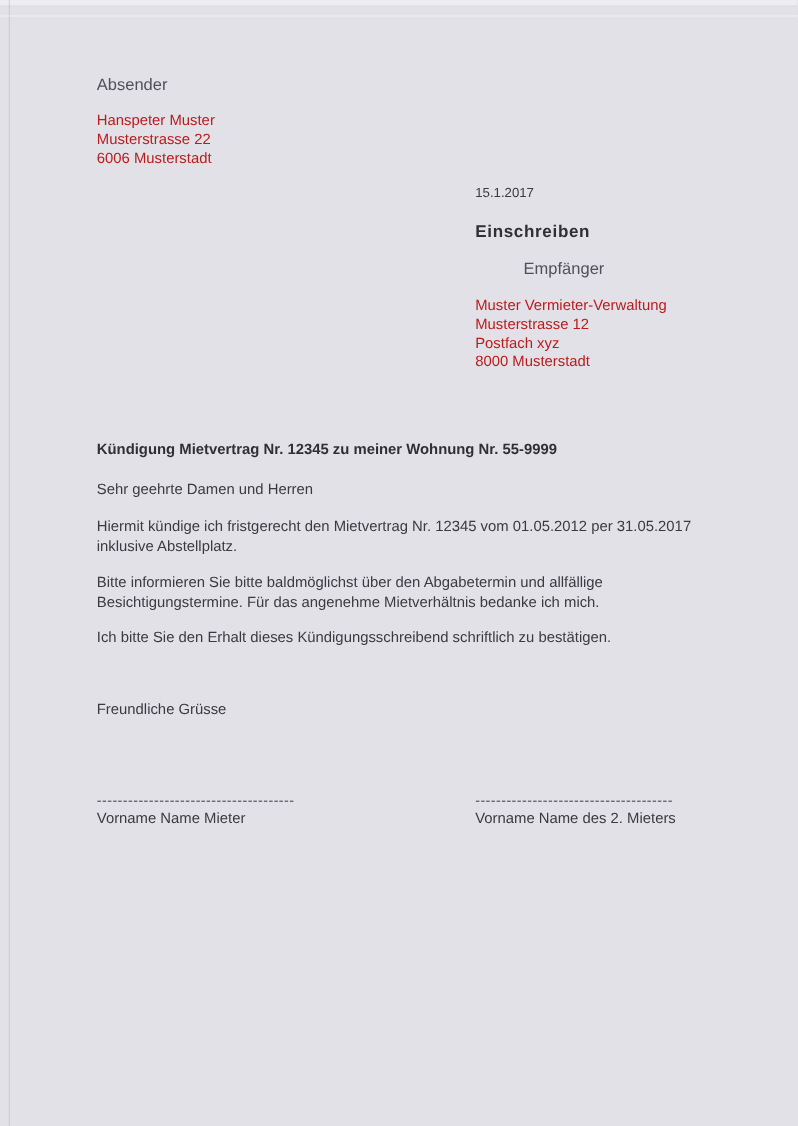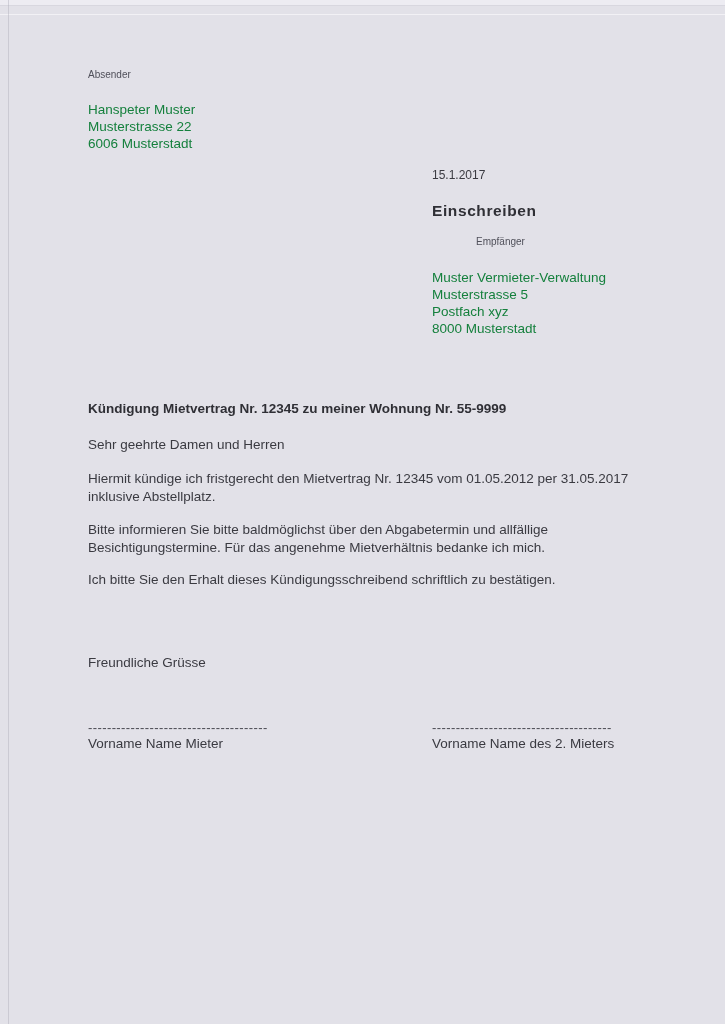--- a/index.html
+++ b/index.html
@@ -31,28 +31,28 @@
     background: rgba(255,255,255,0.55);
   }
   .scan-left-line {
     position: absolute;
     left: 8px; top: 0;
     width: 1px; height: 100%;
     background: rgba(176,175,186,0.45);
   }
   .block { position: absolute; }
   .muted-label {
-    font-size: 10px;
+    font-size: 15px;
     color: #50505a;
     text-align: center;
   }
   .addr {
     font-size: 13.5px;
     line-height: 17px;
-    color: #15803d;
+    color: #b91c1c;
   }
   .date {
     font-size: 12px;
     color: #3a3a41;
   }
   .registered {
     font-size: 15.5px;
     font-weight: bold;
     letter-spacing: 0.6px;
     color: #2f2f35;
@@ -99,36 +99,36 @@
   </div>
 
   <div class="block date" style="left:432px; top:168px;">15.1.2017</div>
 
   <div class="block registered" style="left:432px; top:202px;">Einschreiben</div>
 
   <div class="block muted-label" style="left:432px; top:236px;margin-left:44px;">Empfänger</div>
 
   <div class="block addr" style="left:432px; top:269px;">
     <div>Muster Vermieter-Verwaltung</div>
-    <div>Musterstrasse 5</div>
+    <div>Musterstrasse 12</div>
     <div>Postfach xyz</div>
     <div>8000 Musterstadt</div>
   </div>
 
   <div class="block subject" style="left:88px; top:401px;">Kündigung Mietvertrag Nr. 12345 zu meiner Wohnung Nr. 55-9999</div>
 
   <div class="block bodytext" style="left:88px; top:436px;">Sehr geehrte Damen und Herren</div>
 
   <div class="block bodytext" style="left:88px; top:470px;">Hiermit kündige ich fristgerecht den Mietvertrag Nr. 12345 vom 01.05.2012 per 31.05.2017 inklusive Abstellplatz.</div>
 
   <div class="block bodytext" style="left:88px; top:521px;">Bitte informieren Sie bitte baldmöglichst über den Abgabetermin und allfällige Besichtigungstermine. Für das angenehme Mietverhältnis bedanke ich mich.</div>
 
   <div class="block bodytext" style="left:88px; top:571px;">Ich bitte Sie den Erhalt dieses Kündigungsschreibend schriftlich zu bestätigen.</div>
 
-  <div class="block bodytext" style="left:88px; top:654px;">Freundliche Grüsse</div>
+  <div class="block bodytext" style="left:88px; top:636px;">Freundliche Grüsse</div>
 
   <div class="block" style="left:88px; top:720px;">
     <div class="sig-line">--------------------------------------</div>
     <div class="sig-label">Vorname Name Mieter</div>
   </div>
 
   <div class="block" style="left:432px; top:720px;">
     <div class="sig-line">--------------------------------------</div>
     <div class="sig-label">Vorname Name des 2. Mieters</div>
   </div>

